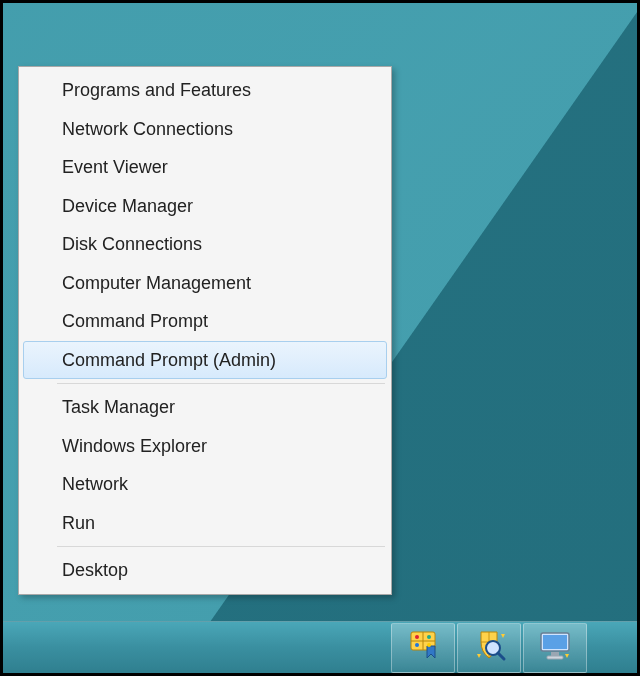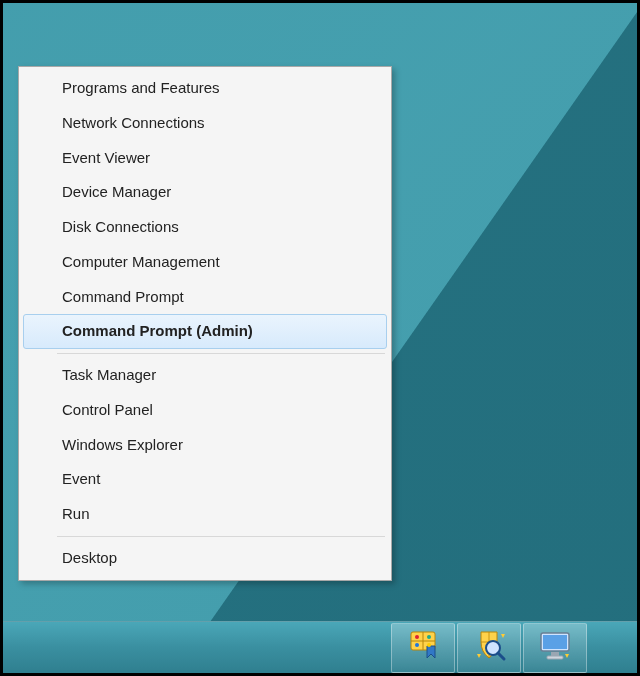--- a/index.html
+++ b/index.html
@@ -60,32 +60,31 @@
       left: 15px;
       top: 63px;
       width: 374px;
       background: #f5f5f5;
       border: 1px solid #a8a8a8;
       box-shadow: 3px 3px 6px rgba(0,0,0,0.25);
       padding: 4px 2px;
     }
     .menu-item {
       padding: 7px 10px 7px 38px;
-      font-size: 15px;
+      font-size: 18px;
       color: #222;
       border: 1px solid transparent;
       border-radius: 3px;
       margin: 0 2px;
       line-height: 1.25;
       cursor: default;
     }
     .menu-item.hover {
       background: linear-gradient(to bottom, #eaf4fd, #d7eafc);
       border: 1px solid #a8cfee;
-      font-weight: bold;
     }
     .menu-sep {
       height: 1px;
       background: #d8d8d8;
       margin: 4px 4px 4px 36px;
     }
   </style>
 </head>
 <body>
 
@@ -96,23 +95,22 @@
       <div class="menu-item"><span>Programs and Features</span></div>
       <div class="menu-item"><span>Network Connections</span></div>
       <div class="menu-item"><span>Event Viewer</span></div>
       <div class="menu-item"><span>Device Manager</span></div>
       <div class="menu-item"><span>Disk Connections</span></div>
       <div class="menu-item"><span>Computer Management</span></div>
       <div class="menu-item"><span>Command Prompt</span></div>
       <div class="menu-item hover"><span>Command Prompt (Admin)</span></div>
       <div class="menu-sep"></div>
       <div class="menu-item"><span>Task Manager</span></div>
-      <div class="menu-item"><span>Control Panel</span></div>
       <div class="menu-item"><span>Windows Explorer</span></div>
-      <div class="menu-item"><span>Event</span></div>
+      <div class="menu-item"><span>Network</span></div>
       <div class="menu-item"><span>Run</span></div>
       <div class="menu-sep"></div>
       <div class="menu-item"><span>Desktop</span></div>
     </div>
 
   <div class="taskbar" id="tb">
       <div class="taskbar-btn">
         <span><svg viewBox="0 0 36 36">
             <rect x="6" y="4" width="24" height="18" rx="2" fill="#ffd24a" stroke="#b8860b"></rect>
             <path d="M6 13 H30" stroke="#b8860b"></path>

